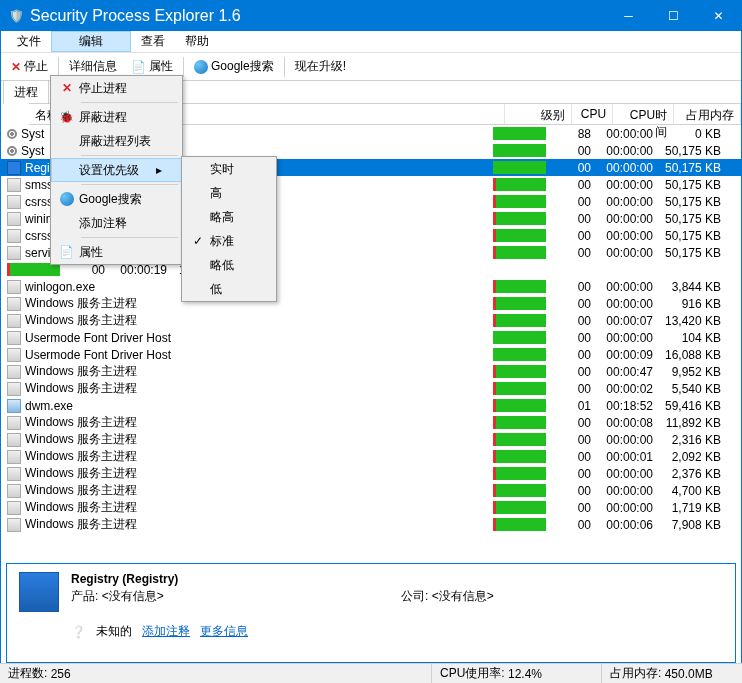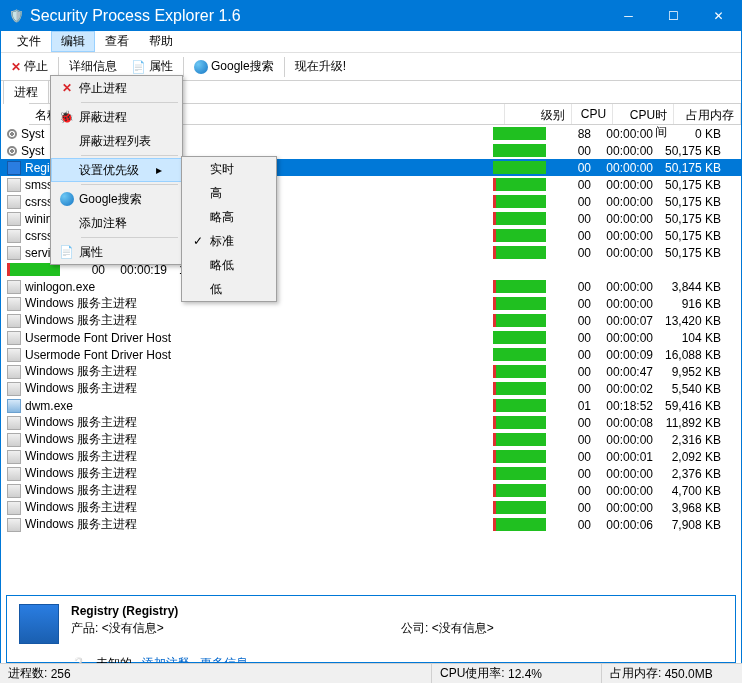--- a/index.html
+++ b/index.html
@@ -4,21 +4,21 @@
 <style>
 * { margin: 0; padding: 0; box-sizing: border-box; font-family: "Microsoft YaHei", "Segoe UI", sans-serif; font-size: 12px; }
 body { background: #fff; width: 742px; height: 683px; border: 1px solid #0078d7; overflow: hidden; }
 
 .titlebar { background: #0078d7; color: #fff; height: 30px; display: flex; align-items: center; padding-left: 8px; }
 .titlebar .title { flex: 1; font-size: 16px; }
 .titlebar .winbtn { width: 45px; height: 30px; display: flex; align-items: center; justify-content: center; color: #fff; }
 
 .menubar { background: #fff; height: 22px; display: flex; align-items: center; padding-left: 6px; border-bottom: 1px solid #e0e0e0; }
 .menubar .item { padding: 2px 10px; cursor: default; font-family: Liberation Serif, serif; }
-.menubar .item.open { background: #cce8ff; border: 1px solid #99d1ff; padding: 1px 9px; }
+.menubar .item.open { background: #cce8ff; border: 1px solid #99d1ff; padding: 1px 27px; }
 
 .toolbar { background: #fff; height: 28px; display: flex; align-items: center; padding-left: 4px; border-bottom: 1px solid #d0d0d0; gap: 2px; }
 .toolbar .tbtn { display: flex; align-items: center; gap: 3px; padding: 2px 6px; cursor: default; }
 .toolbar .sep { width: 1px; height: 20px; background: #d0d0d0; margin: 0 2px; }
 
 .tabstrip { height: 22px; display: flex; align-items: flex-end; padding-left: 2px; background: #fff; }
 .tabstrip .tab { padding: 3px 10px; border: 1px solid #d0d0d0; border-bottom: none; background: #fff; position: relative; top: 1px; }
 
 .grid { position: relative; }
 .grid-header { display: flex; background: #fff; border-top: 1px solid #d0d0d0; border-bottom: 1px solid #d0d0d0; height: 22px; margin-left: 28px; }
@@ -51,21 +51,21 @@
 
 .context-menu { position: absolute; background: #f0f0f0; border: 1px solid #a0a0a0; box-shadow: 2px 2px 4px rgba(0,0,0,0.25); z-index: 100; }
 .context-menu .row-item { display: flex; align-items: center; height: 24px; padding: 0 20px 0 4px; cursor: default; }
 .context-menu .row-item:hover, .context-menu .row-item.hover { background: #cce8ff; border: 1px solid #99d1ff; padding: 0 19px 0 3px; }
 .context-menu .icon-slot { width: 24px; display: flex; justify-content: center; }
 .context-menu .sep { height: 1px; background: #d0d0d0; margin: 2px 4px 2px 30px; }
 .context-menu .arrow { margin-left: auto; }
 
 .submenu { position: absolute; left: 100%; top: 0; }
 
-.info-panel { position: absolute; bottom: 20px; left: 6px; right: 6px; height: 68px; border: 1px solid #0078d7; background: #fff; padding: 8px 12px; display: flex; }
+.info-panel { position: absolute; bottom: 20px; left: 6px; right: 6px; height: 100px; border: 1px solid #0078d7; background: #fff; padding: 8px 12px; display: flex; }
 .info-panel .p-icon { width: 40px; height: 40px; background: linear-gradient(#2a7de1,#1a5fb0); border: 1px solid #1557a5; margin-right: 12px; }
 .info-panel .p-body { flex: 1; }
 .info-panel .p-title { font-weight: bold; margin-bottom: 2px; }
 .info-panel .p-links { margin-top: 18px; display: flex; align-items: center; gap: 10px; }
 .info-panel a { color: #0066cc; text-decoration: underline; cursor: pointer; }
 
 .statusbar { position: absolute; bottom: 0; left: 0; right: 0; height: 20px; background: #f0f0f0; border-top: 1px solid #d0d0d0; display: flex; align-items: center; }
 .statusbar .seg { padding: 0 8px; border-right: 1px solid #d0d0d0; height: 100%; display: flex; align-items: center; }
 .statusbar .seg:first-child { flex: 1; }
 
@@ -459,21 +459,21 @@
           <span>Windows 服务主进程</span>
         </div>
         <div class="cell cell-level">
           <div class="bar">
             <div class="red" style="width:5%"></div>
             <div class="green" style="width:90%"></div>
           </div>
         </div>
         <div class="cell cell-cpu">00</div>
         <div class="cell cell-cputime">00:00:00</div>
-        <div class="cell cell-mem">3,968 KB</div>
+        <div class="cell cell-mem">1,719 KB</div>
       </div>
       <div class="row">
         <div class="cell cell-name">
           <span class="ico ico-svc"></span>
           <span>Windows 服务主进程</span>
         </div>
         <div class="cell cell-level">
           <div class="bar">
             <div class="red" style="width:5%"></div>
             <div class="green" style="width:90%"></div>

